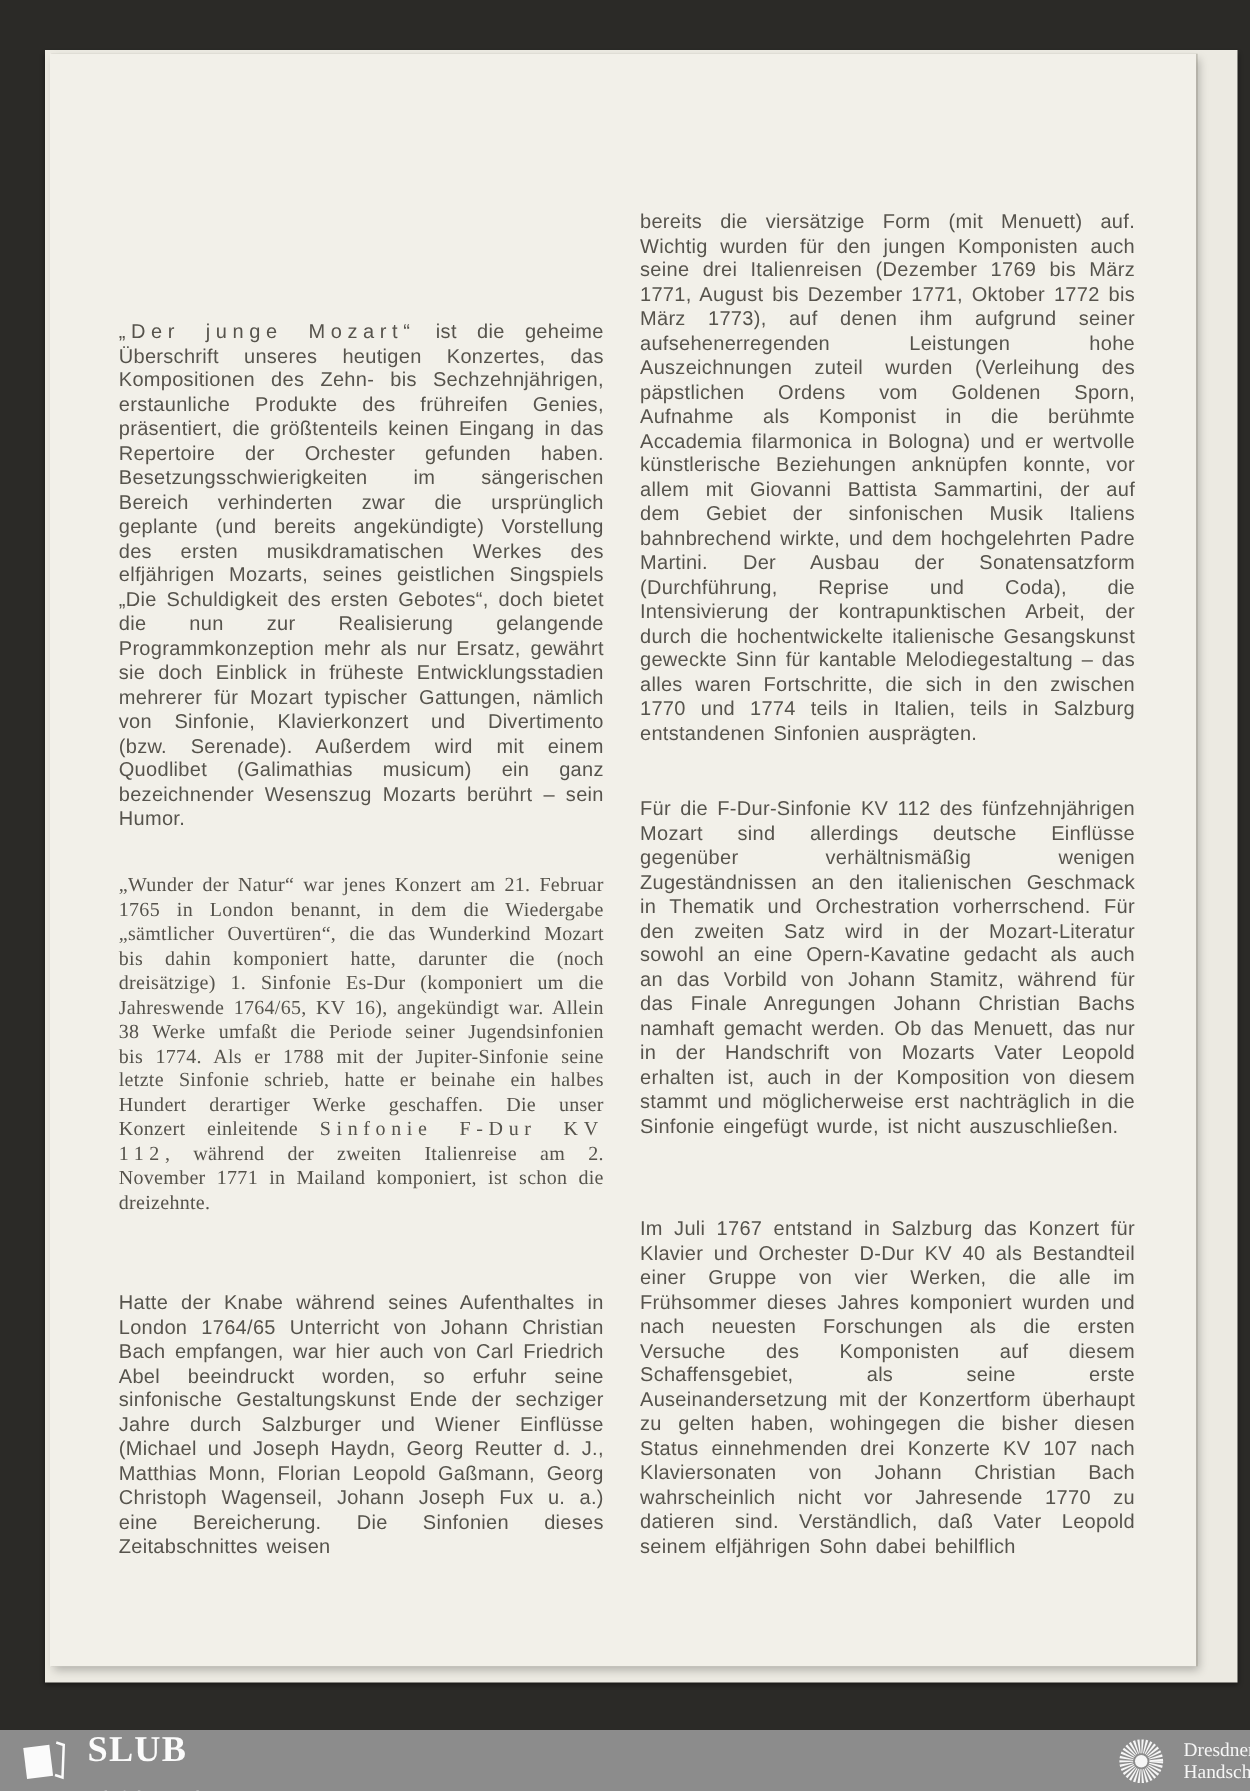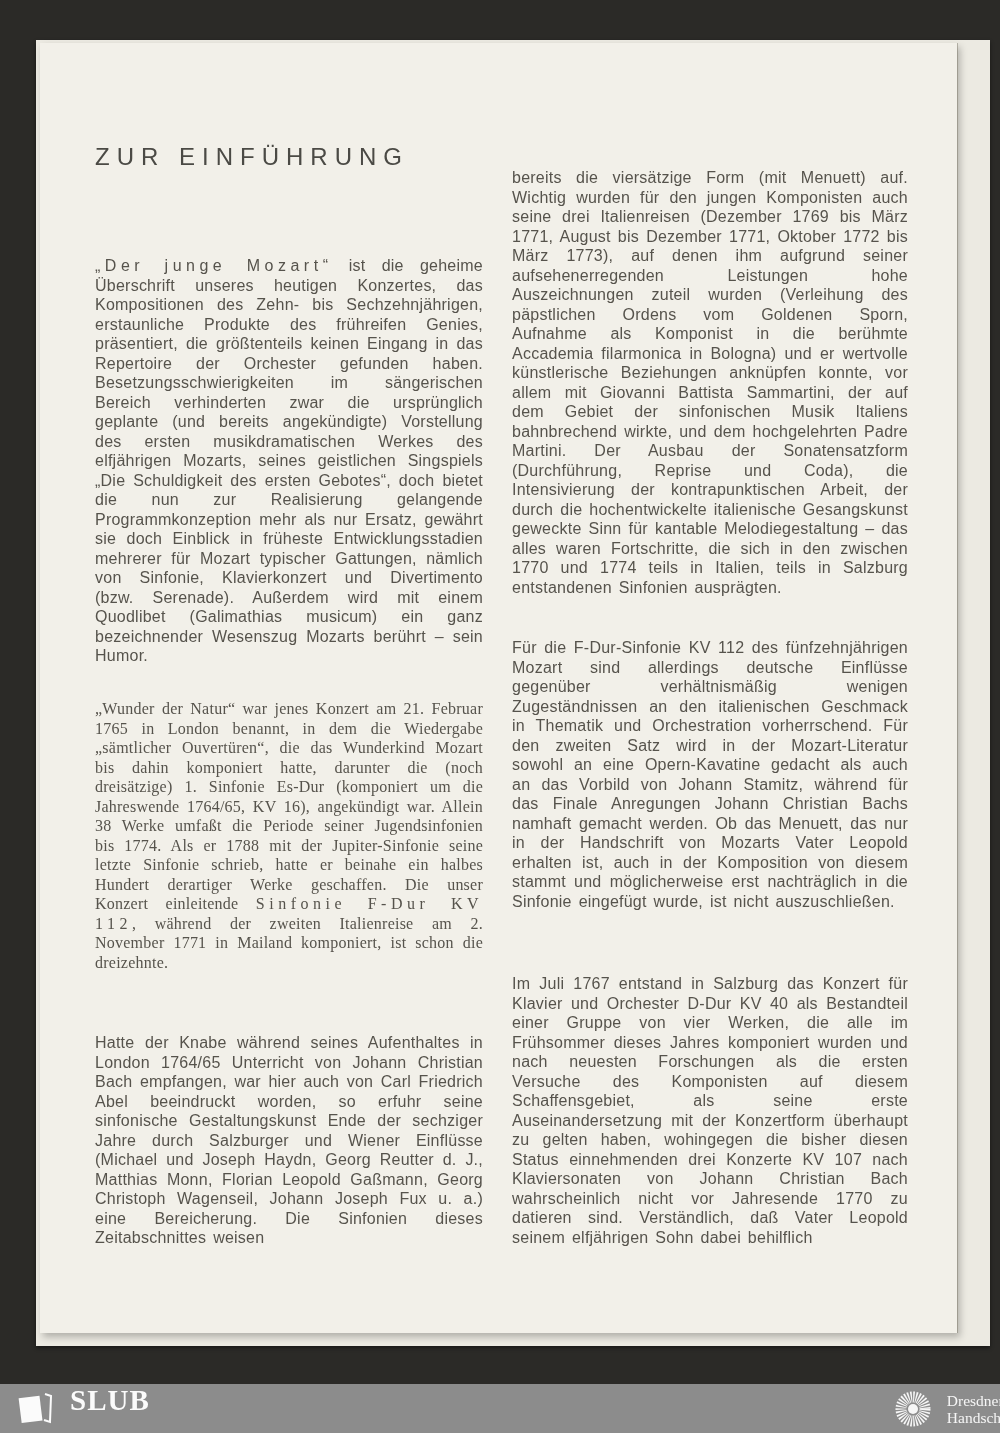--- a/index.html
+++ b/index.html
@@ -99,21 +99,20 @@
     margin-left: 12px;
   }
 </style>
 </head>
 <body>
 
 <div class="back-sheet"></div>
 
 <div class="paper">
 
-  <div class="page-title">ZUR EINFÜHRUNG</div>
 
   <p class="col-par left-col p-l1"><span class="sperr">„Der junge Mozart“</span><span> ist die geheime Überschrift unseres heutigen Konzertes, das Kompositionen des Zehn- bis Sechzehnjährigen, erstaunliche Produkte des frühreifen Genies, präsentiert, die größtenteils keinen Eingang in das Repertoire der Orchester gefunden haben. Besetzungsschwierigkeiten im sängerischen Bereich verhinderten zwar die ursprünglich geplante (und bereits angekündigte) Vorstellung des ersten musikdramatischen Werkes des elfjährigen Mozarts, seines geistlichen Singspiels „Die Schuldigkeit des ersten Gebotes“, doch bietet die nun zur Realisierung gelangende Programmkonzeption mehr als nur Ersatz, gewährt sie doch Einblick in früheste Entwicklungsstadien mehrerer für Mozart typischer Gattungen, nämlich von Sinfonie, Klavierkonzert und Divertimento (bzw. Serenade). Außerdem wird mit einem Quodlibet (Galimathias musicum) ein ganz bezeichnender Wesenszug Mozarts berührt – sein Humor.</span></p>
 
   <p class="col-par left-col p-l2"><span>„Wunder der Natur“ war jenes Konzert am 21. Februar 1765 in London benannt, in dem die Wiedergabe „sämtlicher Ouvertüren“, die das Wunderkind Mozart bis dahin komponiert hatte, darunter die (noch dreisätzige) 1. Sinfonie Es-Dur (komponiert um die Jahreswende 1764/65, KV 16), angekündigt war. Allein 38 Werke umfaßt die Periode seiner Jugendsinfonien bis 1774. Als er 1788 mit der Jupiter-Sinfonie seine letzte Sinfonie schrieb, hatte er beinahe ein halbes Hundert derartiger Werke geschaffen. Die unser Konzert einleitende </span><span class="sperr">Sinfonie F-Dur KV 112</span><span>, während der zweiten Italienreise am 2. November 1771 in Mailand komponiert, ist schon die dreizehnte.</span></p>
 
   <p class="col-par left-col p-l3">Hatte der Knabe während seines Aufenthaltes in London 1764/65 Unterricht von Johann Christian Bach empfangen, war hier auch von Carl Friedrich Abel beeindruckt worden, so erfuhr seine sinfonische Gestaltungskunst Ende der sechziger Jahre durch Salzburger und Wiener Einflüsse (Michael und Joseph Haydn, Georg Reutter d. J., Matthias Monn, Florian Leopold Gaßmann, Georg Christoph Wagenseil, Johann Joseph Fux u. a.) eine Bereicherung. Die Sinfonien dieses Zeitabschnittes weisen</p>
 
   <p class="col-par right-col p-r1">bereits die viersätzige Form (mit Menuett) auf. Wichtig wurden für den jungen Komponisten auch seine drei Italienreisen (Dezember 1769 bis März 1771, August bis Dezember 1771, Oktober 1772 bis März 1773), auf denen ihm aufgrund seiner aufsehenerregenden Leistungen hohe Auszeichnungen zuteil wurden (Verleihung des päpstlichen Ordens vom Goldenen Sporn, Aufnahme als Komponist in die berühmte Accademia filarmonica in Bologna) und er wertvolle künstlerische Beziehungen anknüpfen konnte, vor allem mit Giovanni Battista Sammartini, der auf dem Gebiet der sinfonischen Musik Italiens bahnbrechend wirkte, und dem hochgelehrten Padre Martini. Der Ausbau der Sonatensatzform (Durchführung, Reprise und Coda), die Intensivierung der kontrapunktischen Arbeit, der durch die hochentwickelte italienische Gesangskunst geweckte Sinn für kantable Melodiegestaltung – das alles waren Fortschritte, die sich in den zwischen 1770 und 1774 teils in Italien, teils in Salzburg entstandenen Sinfonien ausprägten.</p>
 
   <p class="col-par right-col p-r2">Für die F-Dur-Sinfonie KV 112 des fünfzehnjährigen Mozart sind allerdings deutsche Einflüsse gegenüber verhältnismäßig wenigen Zugeständnissen an den italienischen Geschmack in Thematik und Orchestration vorherrschend. Für den zweiten Satz wird in der Mozart-Literatur sowohl an eine Opern-Kavatine gedacht als auch an das Vorbild von Johann Stamitz, während für das Finale Anregungen Johann Christian Bachs namhaft gemacht werden. Ob das Menuett, das nur in der Handschrift von Mozarts Vater Leopold erhalten ist, auch in der Komposition von diesem stammt und möglicherweise erst nachträglich in die Sinfonie eingefügt wurde, ist nicht auszuschließen.</p>

